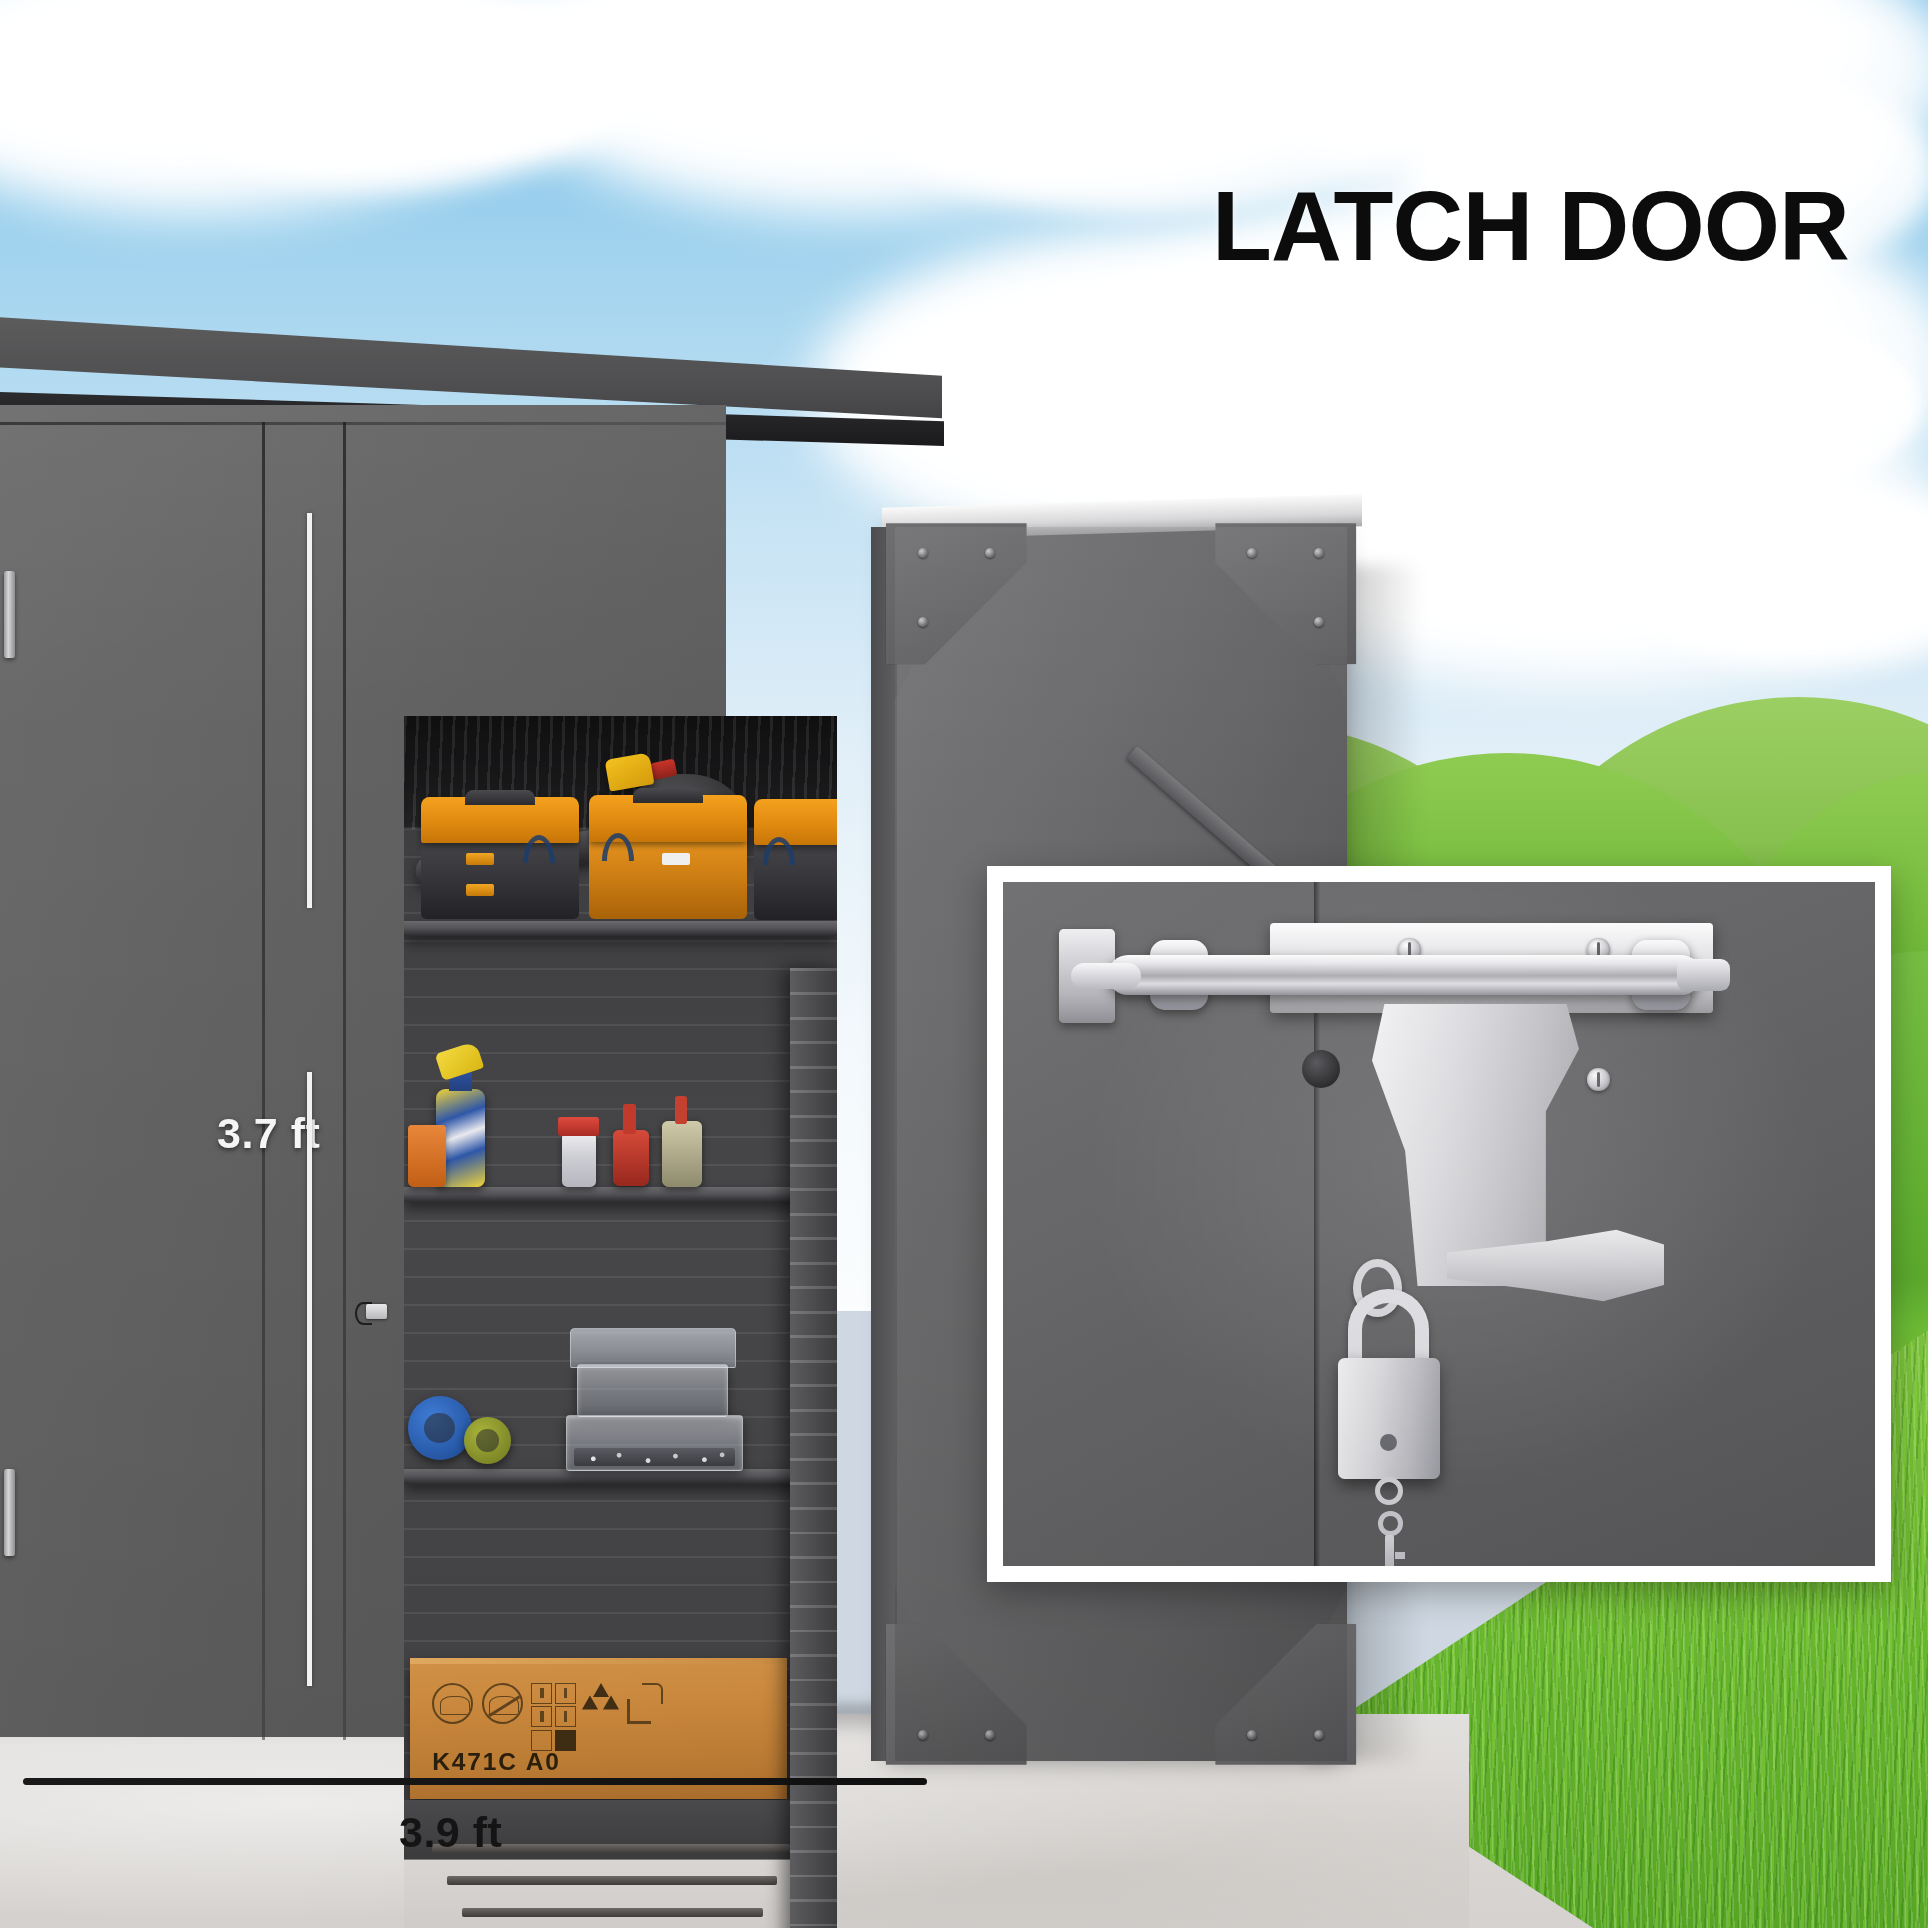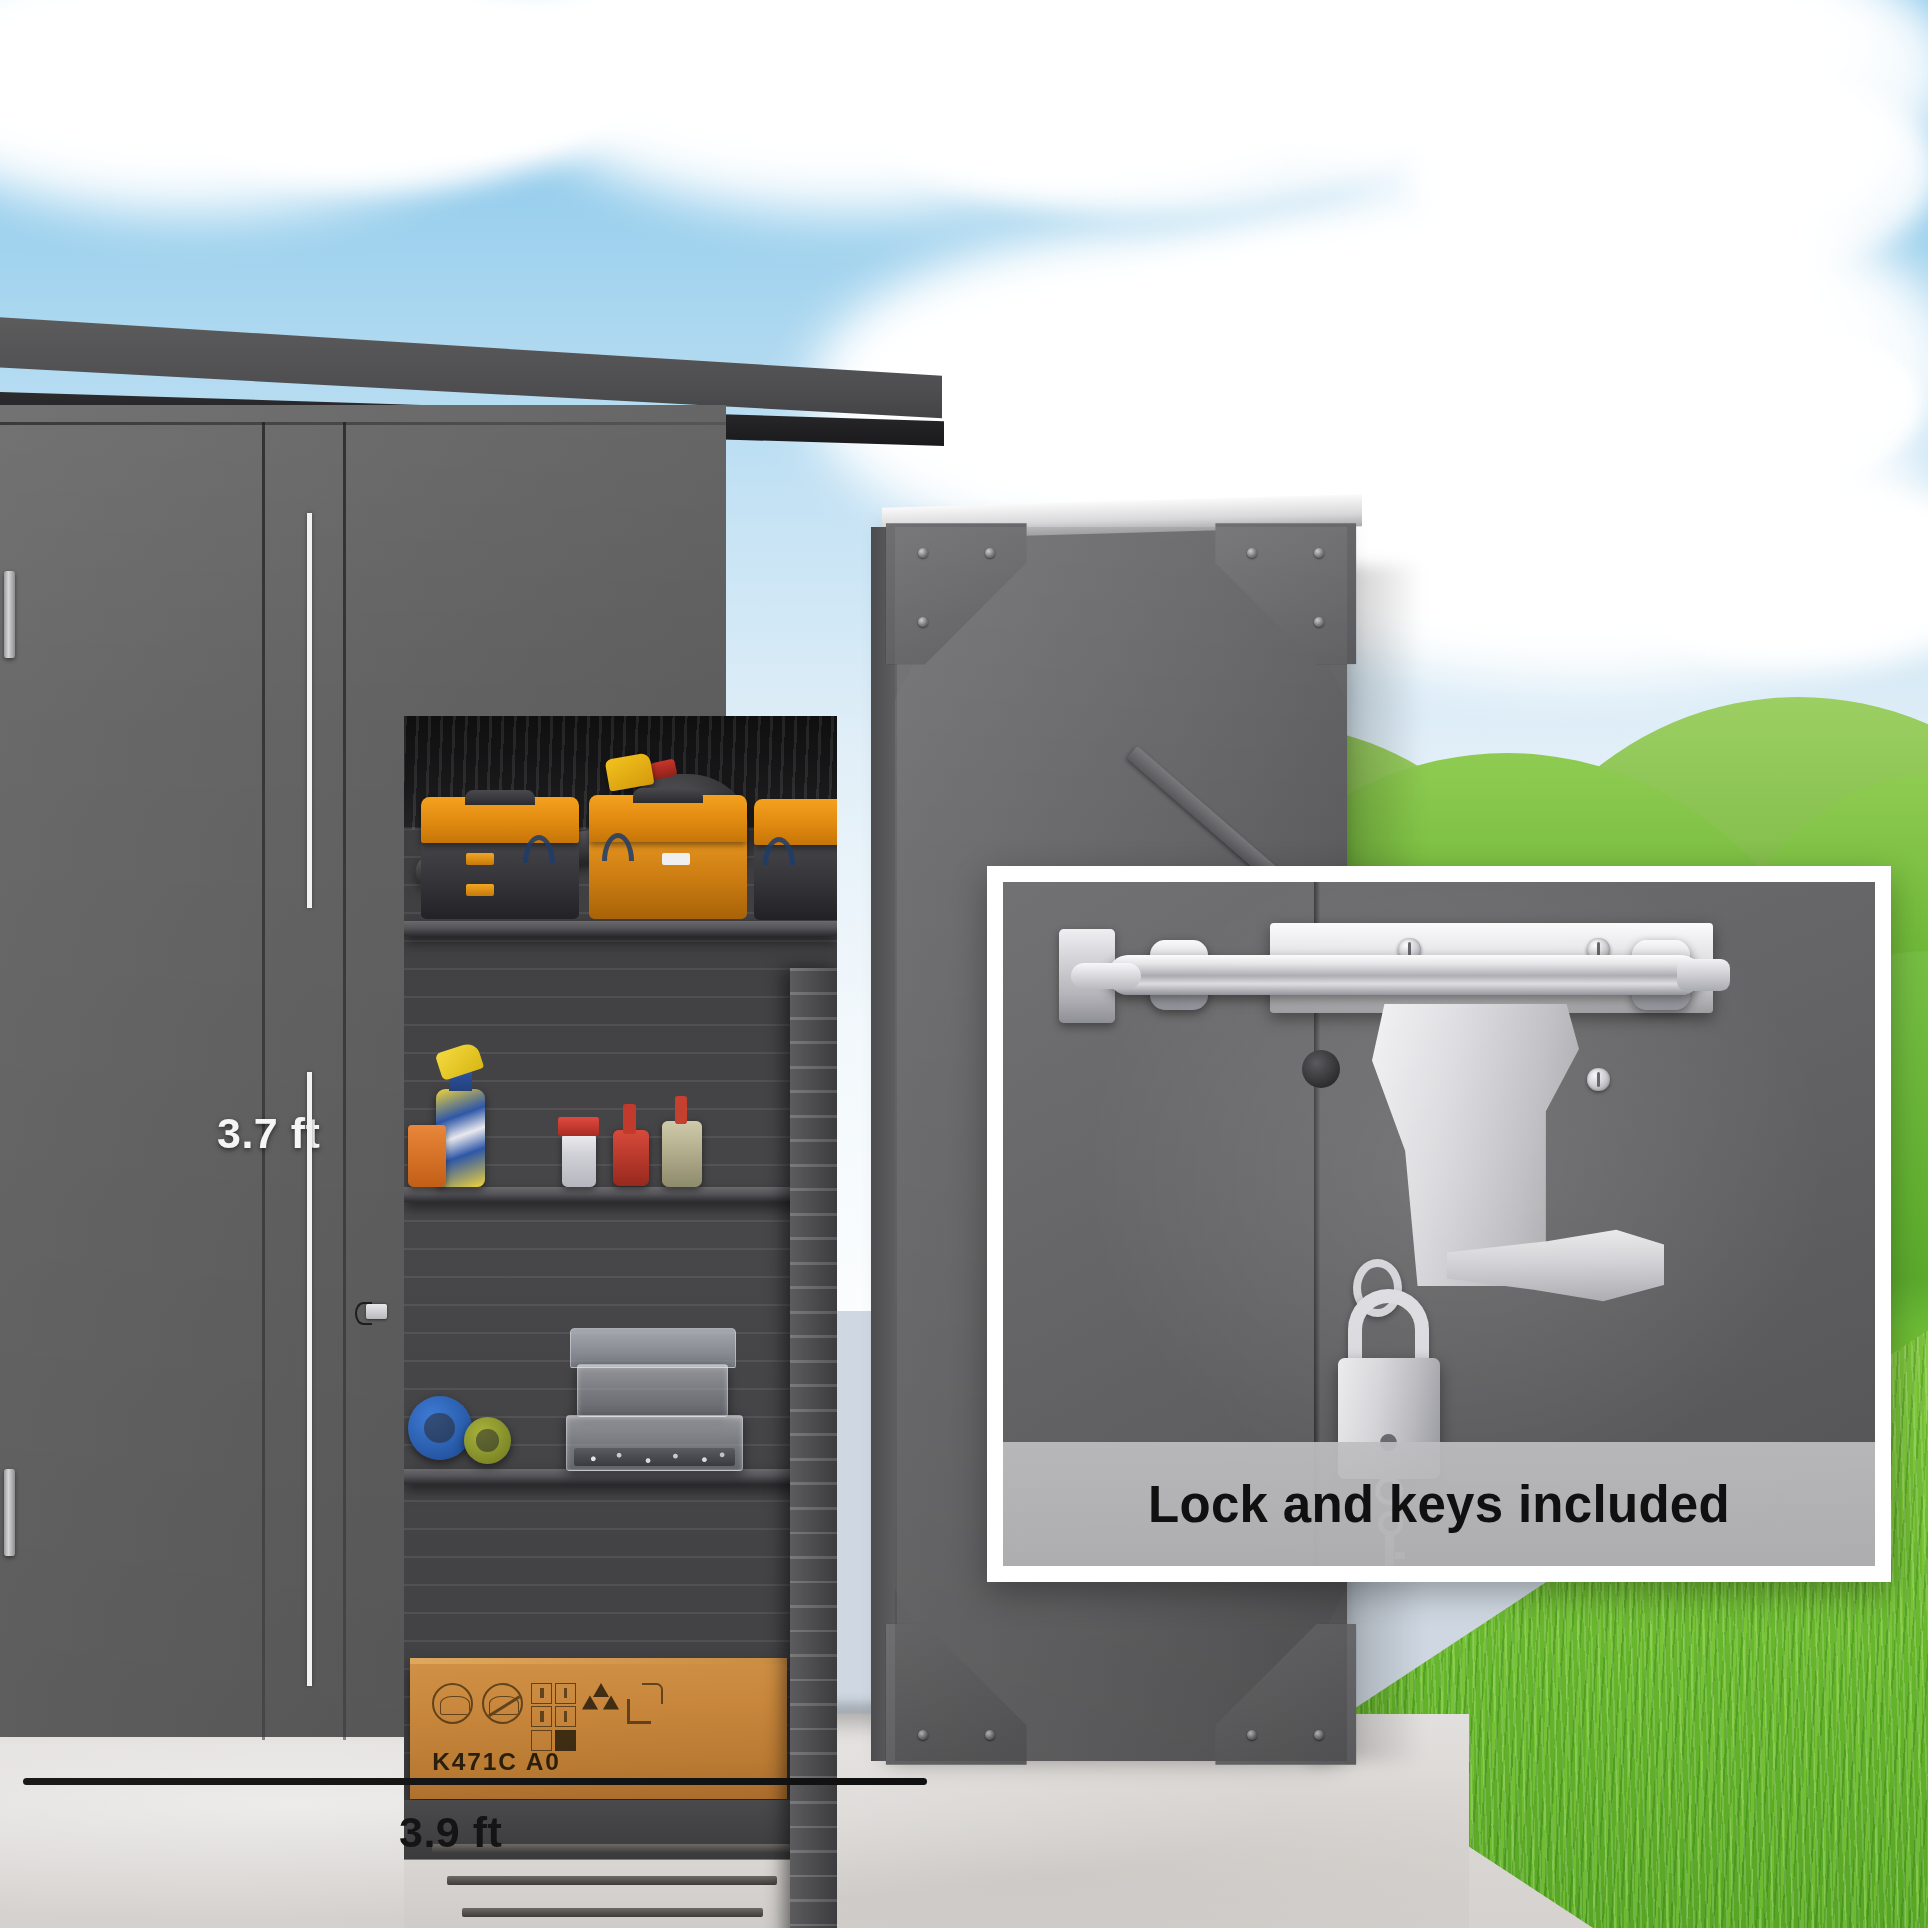--- a/index.html
+++ b/index.html
@@ -775,20 +775,21 @@
 
     <div class="od-brace" style="left:237px; top:217px; width:282px; transform:rotate(41deg); transform-origin:left center;"></div>
     <div class="od-brace" style="left:237px; bottom:198px; width:282px; transform:rotate(-41deg); transform-origin:left center;"></div>
   </div>
 
   <div>
     <div class="dim-h-line" style="left:22.6px; top:1778px; width:904px;"></div>
     <div class="dim-h-label" style="left:399px; top:1808px;">3.9 ft</div>
   </div>
 
+  <div class="headline">LATCH DOOR</div>
 
   <div class="inset">
     <div class="inset-inner">
 
       <div class="inset-doorline"></div>
 
       <div>
         <div class="lh lh-mountL"></div>
         <div class="lh lh-backplate"></div>
 
@@ -816,20 +817,17 @@
       <div>
         <div class="lh keyring"></div>
         <div class="lh keyring2"></div>
         <div class="lh key-blade"></div>
         <div class="key-tooth" style="top:670px;"></div>
 
       </div>
 
       <div class="inset-vign"></div>
 
-      <div class="caption-bar">
-        <span class="caption-text">Lock and keys included</span>
-      </div>
     </div>
   </div>
 
 </div>
 
 
 </body></html>

